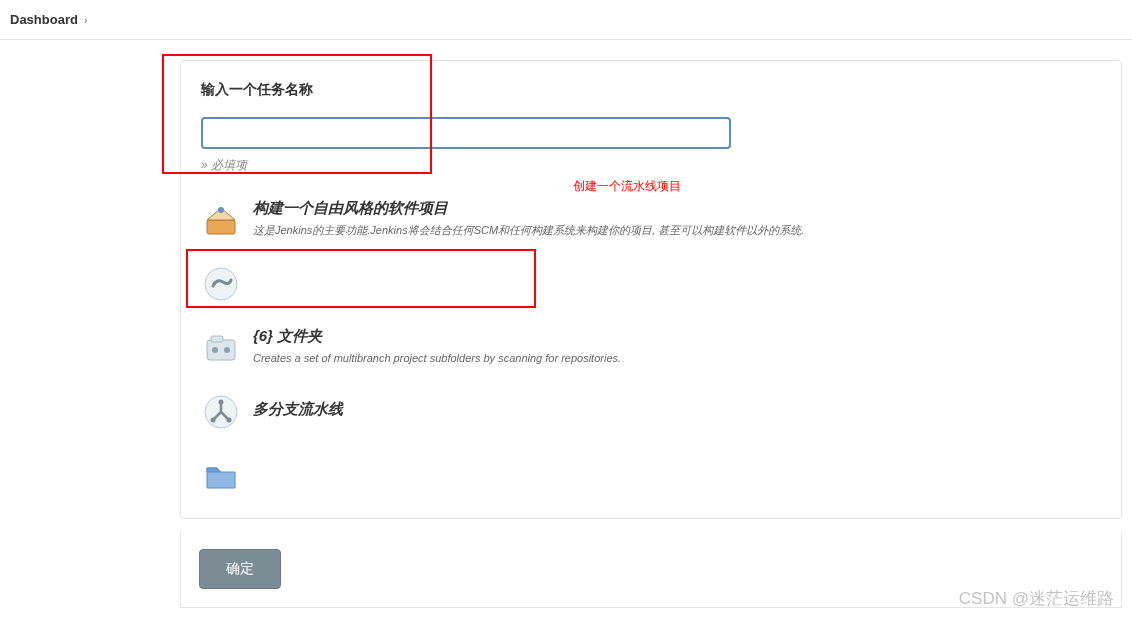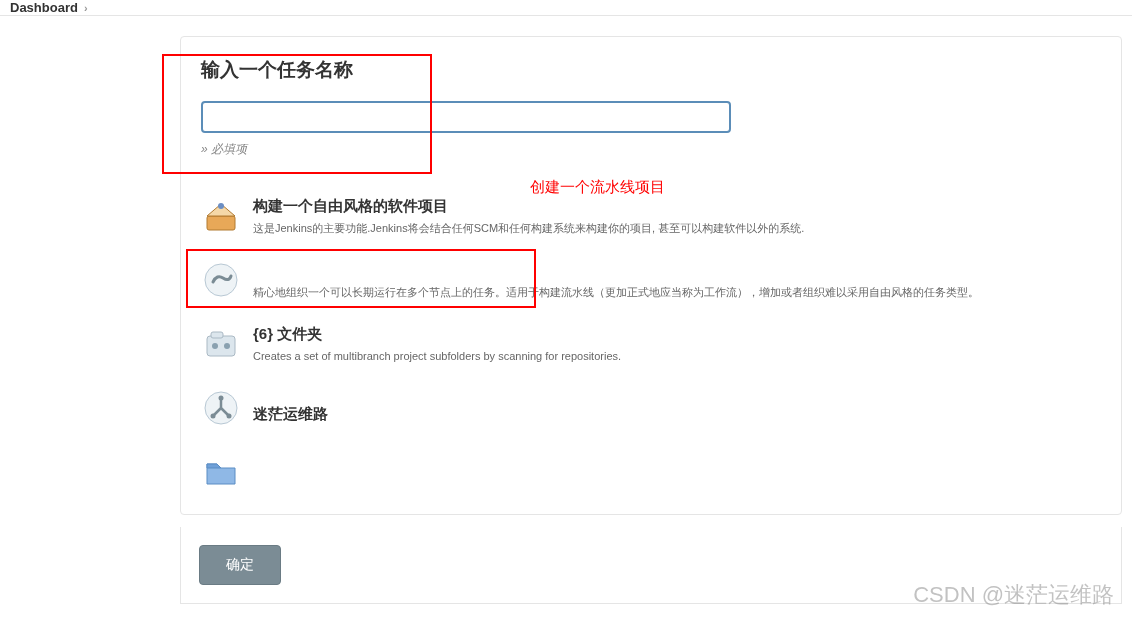--- a/index.html
+++ b/index.html
@@ -7,21 +7,21 @@
       font-family: "Helvetica Neue", Arial, "Microsoft YaHei", sans-serif;
       background: #fff;
       color: #333;
       font-size: 14px;
       width: 1132px;
       height: 618px;
       position: relative;
       overflow: hidden;
     }
     .breadcrumb {
-      height: 16px;
+      height: 40px;
       border-bottom: 1px solid #e5e5e5;
       padding: 0 10px;
       display: flex;
       align-items: center;
       font-size: 13px;
       font-weight: 600;
       color: #333;
     }
     .breadcrumb-sep {
       margin-left: 6px;
@@ -31,47 +31,48 @@
     .main {
       margin-left: 180px;
       margin-right: 10px;
       margin-top: 20px;
       border: 1px solid #e5e5e5;
       border-radius: 4px;
       padding: 20px 20px 10px 20px;
       position: relative;
     }
     .section-title {
-      font-size: 19px;
+      font-size: 14px;
       font-weight: 700;
       color: #333;
       margin-bottom: 18px;
     }
     .name-input {
       width: 530px;
       height: 32px;
       border: 2px solid #5b8db8;
       border-radius: 4px;
       padding: 4px 8px;
       font-size: 14px;
       outline: none;
       display: block;
       margin-bottom: 8px;
     }
     .required-note {
       font-size: 12px;
       color: #888;
       font-style: italic;
-      margin-bottom: 26px;
+      margin-bottom: 14px;
     }
     .annotation {
       position: absolute;
-      font-size: 15px;
+      font-size: 12px;
       color: #ff0000;
       pointer-events: none;
+      margin-left: 43px;
     }
     .redbox1 {
       position: absolute;
       border: 2px solid #ff0000;
       left: 162px;
       top: 54px;
       width: 270px;
       height: 120px;
       pointer-events: none;
     }
@@ -80,23 +81,24 @@
       border: 2px solid #ff0000;
       left: 186px;
       top: 249px;
       width: 350px;
       height: 59px;
       pointer-events: none;
     }
     .item-list { margin-top: 6px; }
     .item {
       display: flex;
-      align-items: flex-end;
+      align-items: center;
       padding: 10px 0 12px 0;
       cursor: pointer;
+      font-style: italic;
     }
     .item-icon {
       width: 40px;
       height: 40px;
       flex-shrink: 0;
       margin-right: 12px;
       margin-top: 2px;
       display: flex;
       align-items: center;
       justify-content: center;
@@ -127,21 +129,21 @@
       border: 1px solid #6a7b84;
       border-radius: 4px;
       padding: 10px 26px;
       font-size: 14px;
       cursor: pointer;
     }
     .watermark {
       position: absolute;
       right: 18px;
       bottom: 8px;
-      font-size: 22px;
+      font-size: 17px;
       color: rgba(120,120,120,0.45);
       font-weight: 400;
       pointer-events: none;
     }
   </style>
 </head>
 <body>
 
 <div class="breadcrumb">
   <span>Dashboard</span>
@@ -170,21 +172,20 @@
     </div>
 
     <div class="item">
       <div class="item-icon">
         <svg width="40" height="40" viewBox="0 0 40 40">
           <circle cx="20" cy="20" r="16" fill="#eef3f6" stroke="#b8c8d4"></circle>
           <path d="M12 22 Q16 14 22 18 Q28 22 30 16" stroke="#7b8c95" stroke-width="3" fill="none" stroke-linecap="round"></path>
         </svg>
       </div>
       <div class="item-body">
-        <div class="item-desc">精心地组织一个可以长期运行在多个节点上的任务。适用于构建流水线（更加正式地应当称为工作流），增加或者组织难以采用自由风格的任务类型。</div>
       </div>
     </div>
 
     <div class="item">
       <div class="item-icon">
         <svg width="40" height="40" viewBox="0 0 40 40">
           <rect x="6" y="12" width="28" height="20" rx="3" fill="#dce6ed" stroke="#aab9c4"></rect>
           <rect x="10" y="8" width="12" height="6" rx="2" fill="#dce6ed" stroke="#aab9c4"></rect>
           <circle cx="14" cy="22" r="3" fill="#8aa1b0"></circle>
           <circle cx="26" cy="22" r="3" fill="#8aa1b0"></circle>
@@ -200,21 +201,21 @@
       <div class="item-icon">
         <svg width="40" height="40" viewBox="0 0 40 40">
           <circle cx="20" cy="20" r="16" fill="#eef3f6" stroke="#b8c8d4"></circle>
           <path d="M20 10 L20 20 M20 20 L12 28 M20 20 L28 28" stroke="#7b8c95" stroke-width="2.5" fill="none"></path>
           <circle cx="20" cy="10" r="2.5" fill="#7b8c95"></circle>
           <circle cx="12" cy="28" r="2.5" fill="#7b8c95"></circle>
           <circle cx="28" cy="28" r="2.5" fill="#7b8c95"></circle>
         </svg>
       </div>
       <div class="item-body">
-        <div class="item-title">迷茫运维路</div>
+        <div class="item-title">多分支流水线</div>
       </div>
     </div>
 
     <div class="item">
       <div class="item-icon">
         <svg width="40" height="40" viewBox="0 0 40 40">
           <path d="M6 12 L16 12 L20 16 L34 16 L34 32 L6 32 Z" fill="#8fb8e6" stroke="#5a8dc4"></path>
           <path d="M6 12 L16 12 L20 16 L6 16 Z" fill="#6fa0d8" stroke="#5a8dc4"></path>
         </svg>
       </div>

